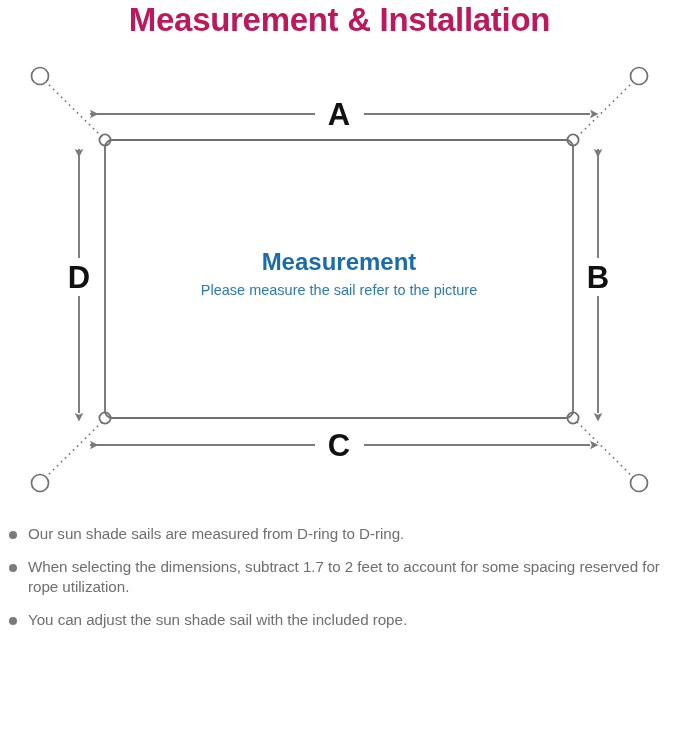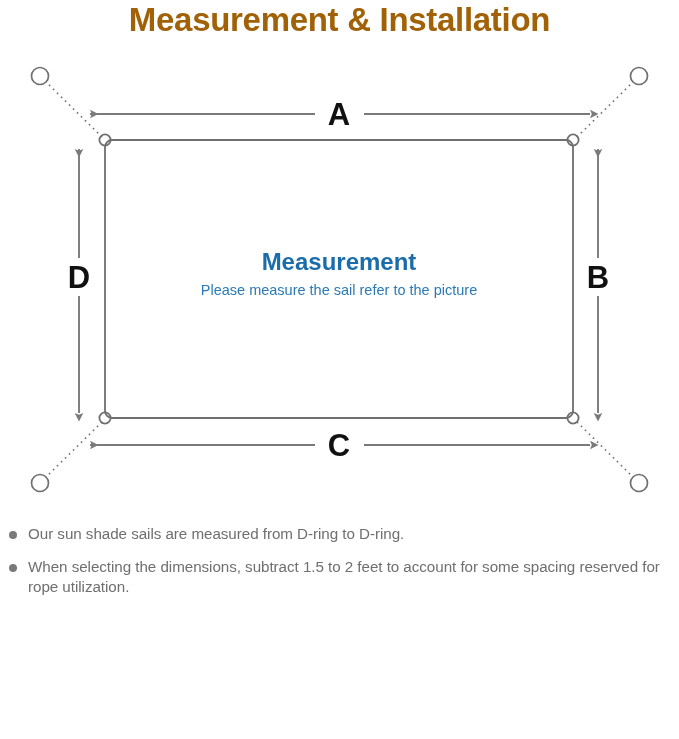--- a/index.html
+++ b/index.html
@@ -20,21 +20,21 @@
   .title {
     position: absolute;
     top: 0px;
     left: 0;
     width: 679px;
     text-align: center;
     font-family: "Liberation Sans Narrow", "Liberation Sans", sans-serif;
     font-size: 33px;
     font-weight: bold;
     letter-spacing: -0.3px;
-    color: #a16207;
+    color: #be185d;
     line-height: 40px;
     white-space: nowrap;
   }
 
   
   .diagram {
     position: absolute;
     top: 48px;
     left: 0;
     width: 679px;
@@ -161,18 +161,22 @@
 <div class="notes">
 
   <div class="note-item">
     <span class="note-bullet"></span>
     <span class="note-text">Our sun shade sails are measured from D-ring to D-ring.</span>
   </div>
 
 
   <div class="note-item">
     <span class="note-bullet"></span>
-    <span class="note-text">When selecting the dimensions, subtract 1.5 to 2 feet to account for some spacing reserved for rope utilization.</span>
+    <span class="note-text">When selecting the dimensions, subtract 1.7 to 2 feet to account for some spacing reserved for rope utilization.</span>
   </div>
 
+  <div class="note-item">
+    <span class="note-bullet"></span>
+    <span class="note-text">You can adjust the sun shade sail with the included rope.</span>
+  </div>
 
 
 </div>
 
 </body></html>

